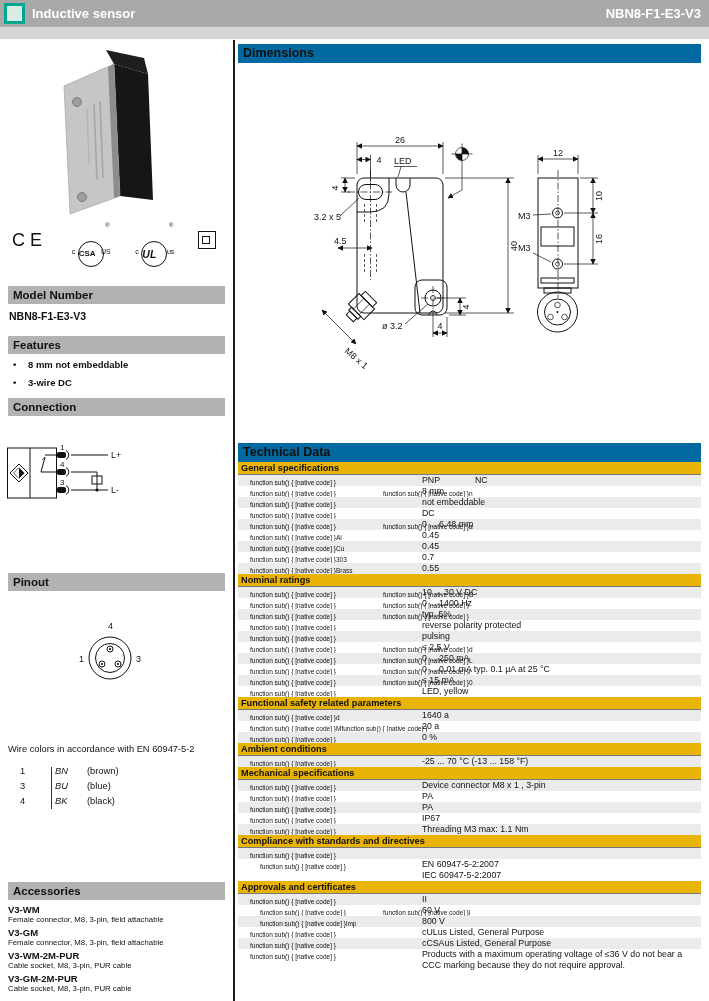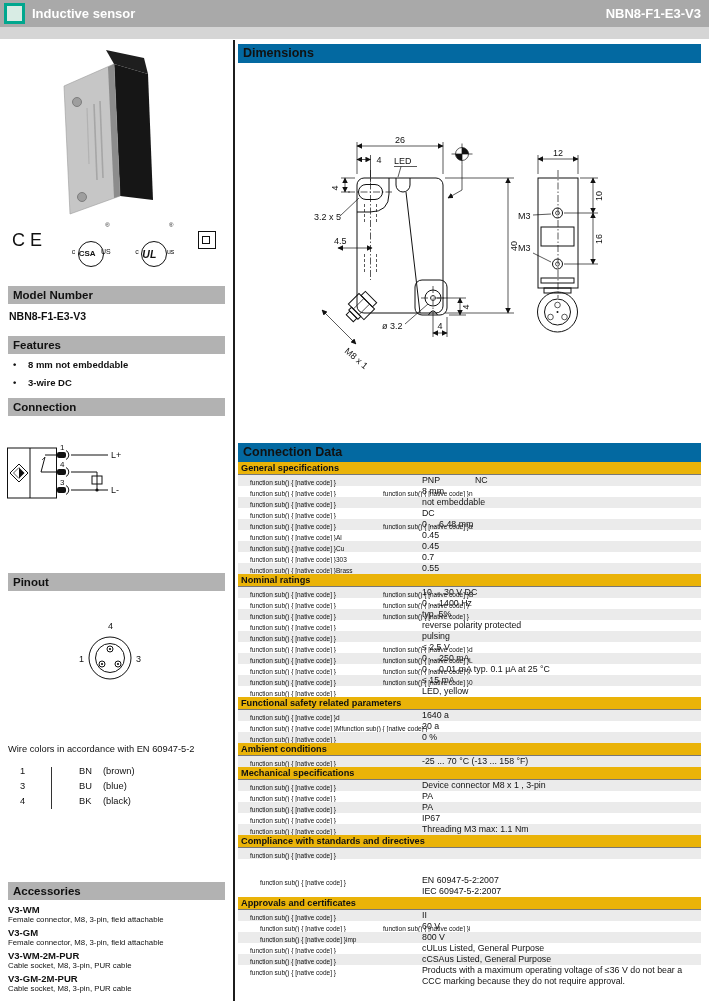--- a/index.html
+++ b/index.html
@@ -35,21 +35,21 @@
   .mus{position:absolute;right:0;bottom:0;font-size:7px;}
   .mreg{position:absolute;right:1px;top:-3px;font-size:6px;}
   .sq2{position:relative;width:16px;height:16px;border:1.6px solid #111;display:inline-block;}
   .sq2 .inner{position:absolute;left:3.5px;top:3.5px;width:6px;height:6px;border:1.6px solid #111;}
   
   .wnote{position:absolute;left:8px;top:744px;font-size:9.3px;}
   #wires{position:absolute;left:12px;top:764px;width:200px;}
   .wbar{position:absolute;left:39px;top:3px;width:1px;height:42px;background:#333;}
   .wrow{height:15px;font-size:9.3px;line-height:15px;}
   .wrow .wn{display:inline-block;width:39px;padding-left:8px;box-sizing:border-box;}
-  .wrow .wc{display:inline-block;width:52px;padding-left:28px;box-sizing:border-box;}
+  .wrow .wc{display:inline-block;width:36px;padding-left:4px;box-sizing:border-box;font-style:italic;}
   
   #accs{position:absolute;left:8px;top:904px;width:218px;}
   .accn{font-weight:bold;font-size:9.5px;line-height:11px;}
   .accd{font-size:7.8px;line-height:9px;margin-bottom:3px;}
   
   #tech{position:absolute;left:238px;top:462px;width:463px;}
   .trow{position:relative;height:11px;font-size:8.8px;line-height:11px;}
   .trow.stripe{background:#ebebeb;}
   .trow.sec{height:13px;line-height:13px;font-weight:bold;font-size:9.2px;padding-left:3px;
             border-bottom:1px solid #777;box-sizing:border-box;background:#eab308;}
@@ -287,21 +287,21 @@
   <text x="364" y="68" class="dt" text-anchor="middle" transform="rotate(-90 364 68)">10</text>
   <line x1="326" y1="136" x2="360" y2="136" class="thin"></line>
   <line x1="355" y1="85" x2="355" y2="136" class="thin" marker-start="url(#ar)" marker-end="url(#ar)"></line>
   <text x="364" y="111" class="dt" text-anchor="middle" transform="rotate(-90 364 111)">16</text>
   <text x="280" y="91" class="dt">M3</text>
   <line x1="295" y1="87" x2="313" y2="86" class="thin"></line>
   <text x="280" y="123" class="dt">M3</text>
   <line x1="295" y1="125" x2="313" y2="134" class="thin"></line>
 </svg>
 
-<div class="rbar" style="top:443px">Connection Data</div>
+<div class="rbar" style="top:443px">Technical Data</div>
 <div id="tech">
     <div class="trow sec">General specifications</div>
     <div class="trow stripe">
       <span class="lbl"><sub>function sub() { [native code] }</sub></span>
       <span class="val">PNP</span>
       <span class="val2">NC</span>
     </div>
     <div class="trow">
       <span class="lbl"><sub>function sub() { [native code] }</sub></span>
       <span class="sym"><sub>function sub() { [native code] }</sub><sub>n</sub></span>
@@ -420,21 +420,21 @@
       <span class="val">IP67</span>
     </div>
     <div class="trow stripe">
       <span class="lbl"><sub>function sub() { [native code] }</sub></span>
       <span class="val">Threading M3 max: 1.1 Nm</span>
     </div>
     <div class="trow sec">Compliance with standards and directives</div>
     <div class="trow stripe">
       <span class="lbl"><sub>function sub() { [native code] }</sub></span>
     </div>
-    <div class="trow" style="height: 22px; margin-top: 16px;">
+    <div class="trow" style="height: 22px;">
       <span class="lbl ind2"><sub>function sub() { [native code] }</sub></span>
       <span class="val">EN 60947-5-2:2007<br>IEC 60947-5-2:2007</span>
     </div>
     <div class="trow sec">Approvals and certificates</div>
     <div class="trow stripe">
       <span class="lbl"><sub>function sub() { [native code] }</sub></span>
       <span class="val">II</span>
     </div>
     <div class="trow">
       <span class="lbl ind2"><sub>function sub() { [native code] }</sub></span>

